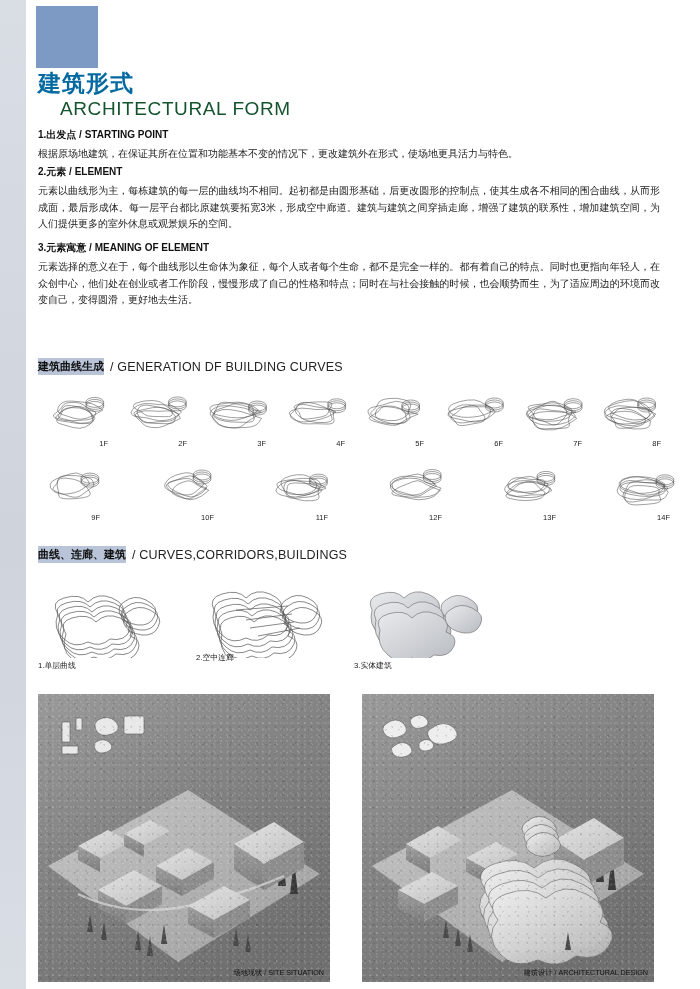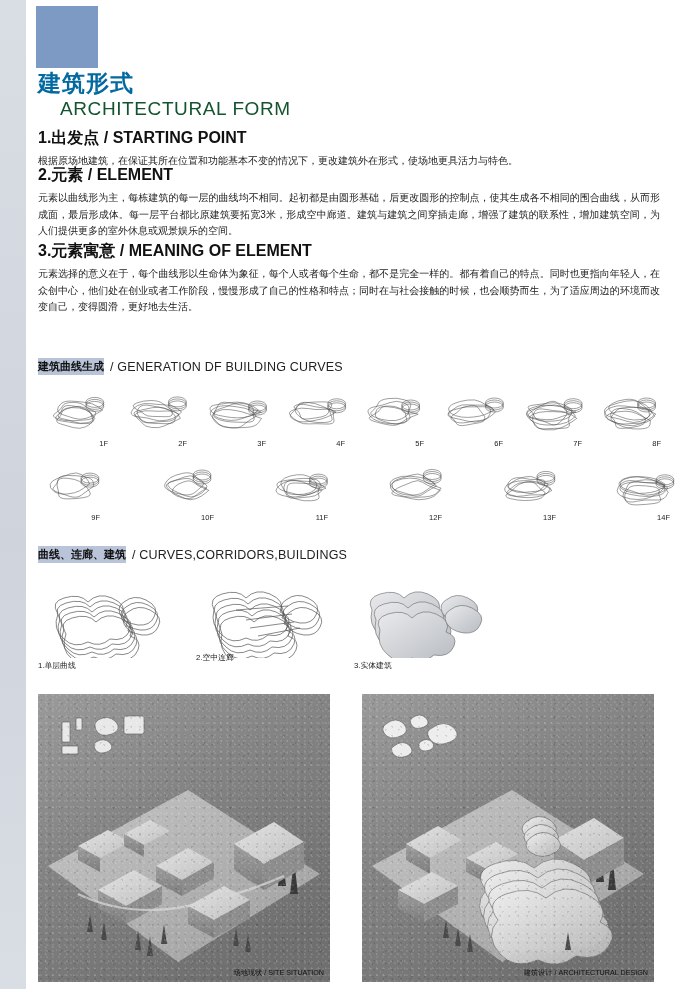--- a/index.html
+++ b/index.html
@@ -64,21 +64,21 @@
     margin-left: 22px;
   }
 
   
   .sec {
     position: absolute;
     left: 38px;
     width: 622px;
   }
   .sec-head {
-    font-size: 16px;
+    font-size: 10px;
     font-weight: bold;
     color: #111;
     margin-bottom: 4px;
   }
   .sec-body {
     font-size: 10px;
     line-height: 1.65;
     color: #222;
     text-align: justify;
   }

